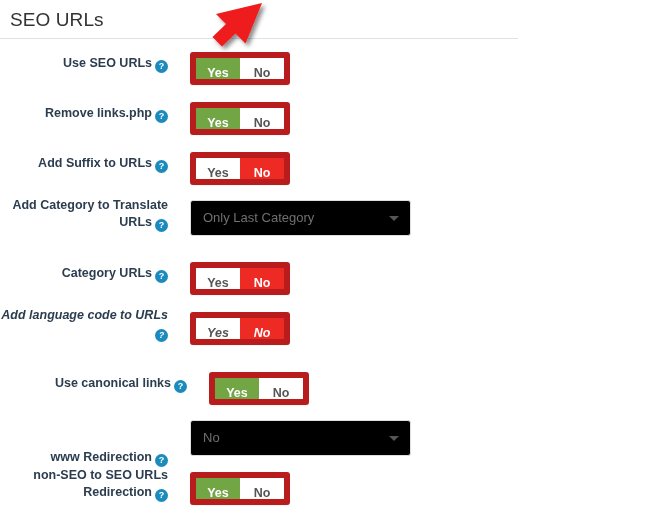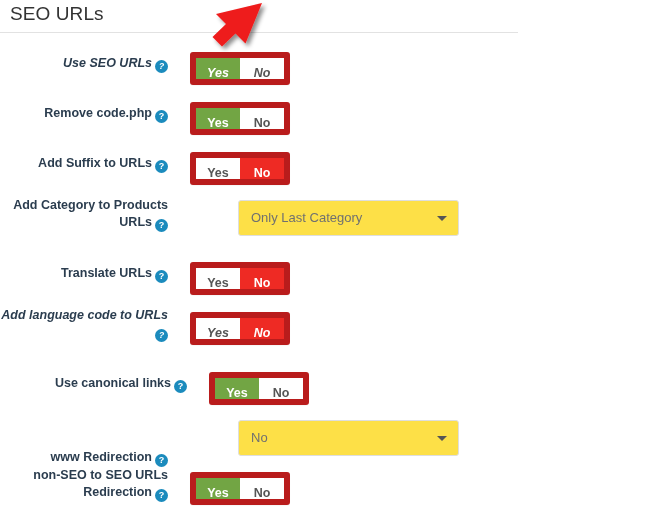--- a/index.html
+++ b/index.html
@@ -11,21 +11,21 @@
     height: 525px;
     background: #ffffff;
     font-family: "Liberation Sans", sans-serif;
     overflow: hidden;
     position: relative;
   }
 
   
   .panel-header {
     position: absolute;
-    left: 0; top: 0;
+    left: 0; top: 6px;
     width: 518px;
     height: 33px;
     box-sizing: border-box;
     border-bottom: 1px solid #e2e2e2;
   }
   .panel-title {
     position: absolute;
     left: 10px; top: 3px;
     font-size: 19px;
     font-weight: 400;
@@ -114,22 +114,21 @@
 
   
   .select-box {
     position: relative;
     display: inline-block;
     width: 221px;
     height: 36px;
     box-sizing: border-box;
     border: 1px solid #dedede;
     border-radius: 3px;
-    background: #fde047;
-    margin-left: 48px;
+    background: #000000;
   }
   .select-value {
     position: absolute;
     left: 12px;
     top: 0;
     line-height: 34px;
     font-size: 13px;
     color: #707070;
     white-space: nowrap;
   }
@@ -154,38 +153,38 @@
   }
 </style>
 </head>
 <body>
 
 <div class="panel-header">
   <div class="panel-title">SEO URLs</div>
 </div>
 
 <div class="form-area">
-    <div class="form-row" style="top: 19px; font-style: italic;">
+    <div class="form-row" style="top: 19px;">
       <div class="row-label" style="top: 3px;"><span>Use SEO URLs</span><span class="help-icon">?</span></div>
       <div class="row-control" style="top: 0px;"><div class="toggle"><span class="opt on-yes">Yes</span><span class="opt">No</span></div></div>
     </div>
     <div class="form-row" style="top: 69px;">
-      <div class="row-label" style="top: 3px;"><span>Remove code.php</span><span class="help-icon">?</span></div>
+      <div class="row-label" style="top: 3px;"><span>Remove links.php</span><span class="help-icon">?</span></div>
       <div class="row-control" style="top: 0px;"><div class="toggle"><span class="opt on-yes">Yes</span><span class="opt">No</span></div></div>
     </div>
     <div class="form-row" style="top: 119px;">
       <div class="row-label" style="top: 3px;"><span>Add Suffix to URLs</span><span class="help-icon">?</span></div>
       <div class="row-control" style="top: 0px;"><div class="toggle"><span class="opt">Yes</span><span class="opt on-no">No</span></div></div>
     </div>
     <div class="form-row" style="top: 169px;">
-      <div class="row-label" style="top: -5px;"><span>Add Category to Products URLs</span><span class="help-icon">?</span></div>
+      <div class="row-label" style="top: -5px;"><span>Add Category to Translate URLs</span><span class="help-icon">?</span></div>
       <div class="row-control" style="top: -2px;"><div class="select-box"><span class="select-value">Only Last Category</span><span class="select-caret"></span></div></div>
     </div>
     <div class="form-row" style="top: 229px;">
-      <div class="row-label" style="top: 3px;"><span>Translate URLs</span><span class="help-icon">?</span></div>
+      <div class="row-label" style="top: 3px;"><span>Category URLs</span><span class="help-icon">?</span></div>
       <div class="row-control" style="top: 0px;"><div class="toggle"><span class="opt">Yes</span><span class="opt on-no">No</span></div></div>
     </div>
     <div class="form-row" style="top: 279px; font-style: italic;">
       <div class="row-label" style="top: -5px;"><span>Add language code to URLs</span><span class="help-icon">?</span></div>
       <div class="row-control" style="top: 0px;"><div class="toggle"><span class="opt">Yes</span><span class="opt on-no">No</span></div></div>
     </div>
     <div class="form-row" style="top: 339px; margin-left: 19px;">
       <div class="row-label" style="top: 3px;"><span>Use canonical links</span><span class="help-icon">?</span></div>
       <div class="row-control" style="top: 0px;"><div class="toggle"><span class="opt on-yes">Yes</span><span class="opt">No</span></div></div>
     </div>

